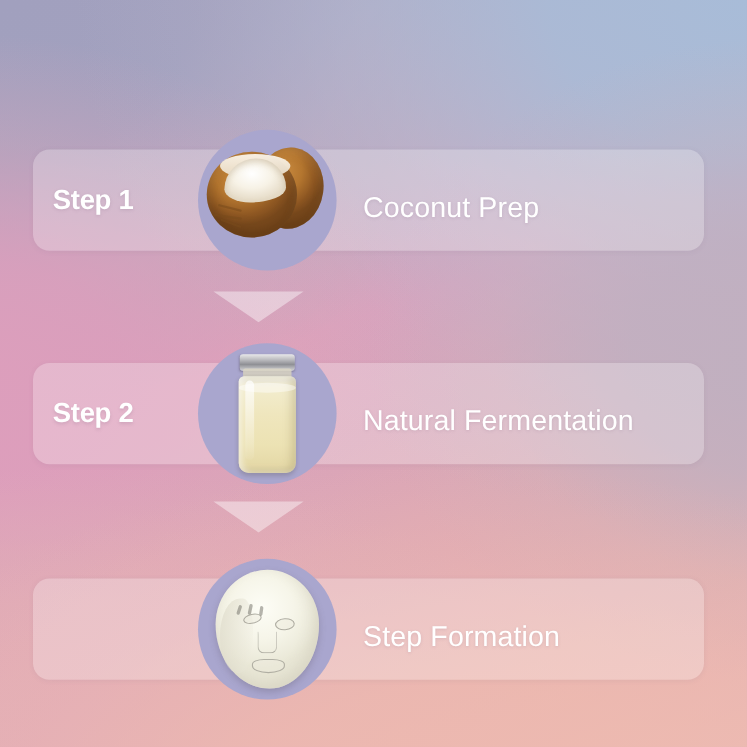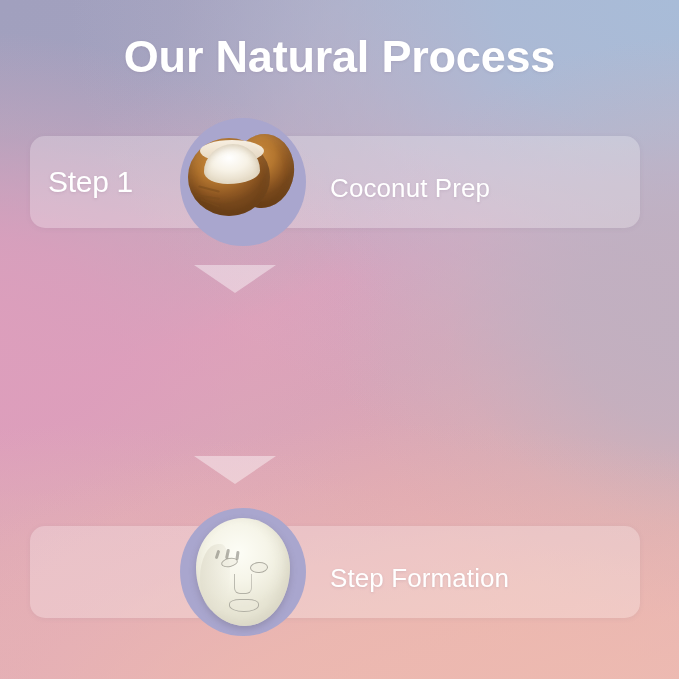--- a/index.html
+++ b/index.html
@@ -82,22 +82,22 @@
     background:rgba(255,255,255,0.26);
     box-shadow:0 1px 5px rgba(130,110,140,0.10);
   }
 
   .step-label {
     position:absolute;
     left:48px;
     top:18px; height:92px;
     display:flex; align-items:center;
     color:#ffffff;
-    font-size:30px;
-    font-weight:normal;
+    font-size:25px;
+    font-weight:bold;
     letter-spacing:-0.3px;
     text-shadow:0 1px 3px rgba(130,100,130,0.22);
     white-space:nowrap;
   }
 
   .step-text {
     position:absolute;
     left:330px;
     top:18px; height:104px;
     display:flex; align-items:center;
@@ -259,21 +259,20 @@
   <div class="bg-layer bg-lav"></div>
   <div class="bg-layer bg-blue"></div>
   <div class="bg-layer bg-pinkL"></div>
   <div class="bg-layer bg-mauveR"></div>
   <div class="bg-layer bg-rose"></div>
   <div class="bg-layer bg-salmon"></div>
 </div>
 
 <div id="content">
 
-  <div class="page-title">Our Natural Process</div>
 
   <div class="step-row r1">
     <div class="step-card"></div>
     <div class="step-label">Step 1</div>
 
     <div class="badge">
       <div class="badge-inner">
         <div class="coco-half coco-back"></div>
         <div class="coco-half coco-front">
           <div class="coco-rim"></div>
@@ -283,20 +282,39 @@
           <div class="coco-fiber" style="left:12px;top:64px;width:20px;height:2px;transform:rotate(20deg);"></div>
         </div>
       </div>
     </div>
 
     <div class="step-text">Coconut Prep</div>
   </div>
 
   <div class="arrow a1"></div>
 
+  <div class="step-row r2">
+    <div class="step-card"></div>
+    <div class="step-label">Step 2</div>
+
+    <div class="badge">
+      <div class="badge-inner">
+        <div class="jar-wrap">
+          <div class="jar-lid"></div>
+          <div class="jar-neck"></div>
+          <div class="jar-body">
+            <div class="jar-meniscus"></div>
+            <div class="jar-shine"></div>
+          </div>
+        </div>
+      </div>
+    </div>
+
+    <div class="step-text">Natural Fermentation</div>
+  </div>
 
   <div class="arrow a2"></div>
 
   <div class="step-row r3">
     <div class="step-card"></div>
 
     <div class="badge">
       <div class="badge-inner">
         <div class="mask-face">
           <div class="mask-fold"></div>

